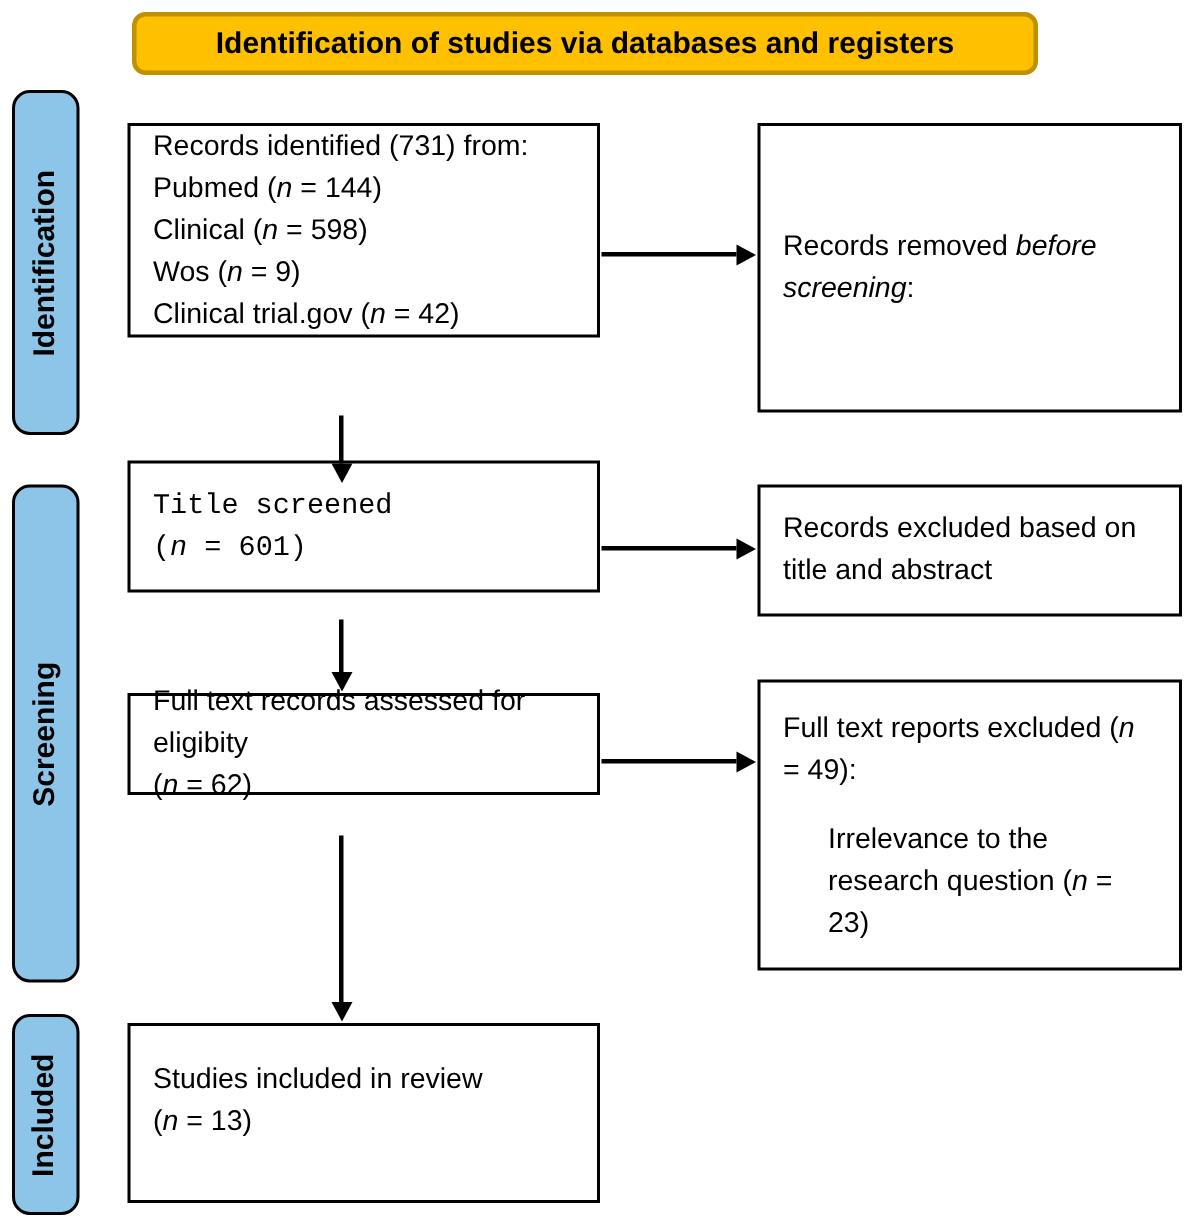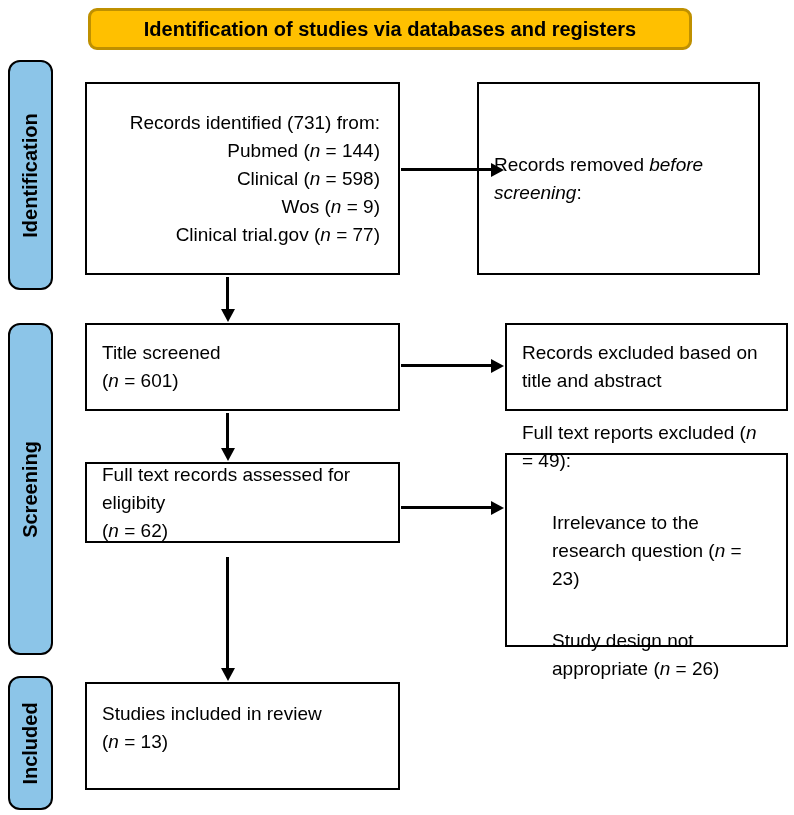--- a/index.html
+++ b/index.html
@@ -45,29 +45,29 @@
 
   
   .box {
     position: absolute;
     background: #ffffff;
     border: 2.5px solid #000;
     display: flex; flex-direction: column; justify-content: center;
     font-size: 19px; line-height: 28px;
     padding: 8px 18px 8px 15px;
   }
-  .box-a { left: 85px;  top: 82px;  width: 315px; height: 193px; text-align: right; }
-  .box-b { left: 477px; top: 82px;  width: 283px; height: 193px; }
-  .box-c { left: 85px;  top: 323px; width: 315px; height: 88px; }
+  .box-a { left: 85px;  top: 82px;  width: 315px; height: 143px; }
+  .box-b { left: 505px; top: 82px;  width: 283px; height: 193px; }
+  .box-c { left: 85px;  top: 307px; width: 315px; height: 88px; font-family: Liberation Mono, monospace; }
   .box-d { left: 505px; top: 323px; width: 283px; height: 88px; }
-  .box-e { left: 85px;  top: 462px; width: 315px; height: 81px; }
+  .box-e { left: 85px;  top: 462px; width: 315px; height: 68px; }
   .box-f { left: 505px; top: 453px; width: 283px; height: 194px; padding-top: 10px; gap: 18px; }
-  .box-g { left: 85px;  top: 682px; width: 315px; height: 108px; padding-bottom: 24px; }
+  .box-g { left: 85px;  top: 682px; width: 315px; height: 120px; padding-bottom: 24px; }
   .tline { }
-  .tline.indent { padding-left: 30px; margin-top: 16px; }
+  .tline.indent { padding-left: 30px; }
   .tline .it { font-style: italic; }
 
   
   .arrow-v {
     position: absolute; width: 15px;
     display: flex; flex-direction: column; align-items: center;
   }
   .arrow-v .shaft { width: 2.5px; flex: 1; background: #000; }
   .arrow-v .head {
     width: 0; height: 0;
@@ -110,40 +110,39 @@
   </div>
   <div class="stage stage-included">
     <span class="stage-text">Included</span>
   </div>
 
   <div class="box box-a">
       <div class="tline"><span>Records identified (731) from:</span></div>
       <div class="tline"><span>Pubmed (</span><span class="it">n</span><span> = 144)</span></div>
       <div class="tline"><span>Clinical (</span><span class="it">n</span><span> = 598)</span></div>
       <div class="tline"><span>Wos (</span><span class="it">n</span><span> = 9)</span></div>
-      <div class="tline"><span>Clinical trial.gov (</span><span class="it">n</span><span> = 77)</span></div>
+      <div class="tline"><span>Clinical trial.gov (</span><span class="it">n</span><span> = 42)</span></div>
     </div>
   <div class="box box-b">
       <div class="tline"><span>Records removed </span><span class="it">before screening</span><span>:</span></div>
     </div>
   <div class="box box-c">
       <div class="tline"><span>Title screened</span></div>
       <div class="tline"><span>(</span><span class="it">n</span><span> = 601)</span></div>
     </div>
   <div class="box box-d">
       <div class="tline"><span>Records excluded based on title and abstract</span></div>
     </div>
   <div class="box box-e">
       <div class="tline"><span>Full text records assessed for eligibity</span></div>
       <div class="tline"><span>(</span><span class="it">n</span><span> = 62)</span></div>
     </div>
   <div class="box box-f">
       <div class="tline"><span>Full text reports excluded (</span><span class="it">n</span><span> = 49):</span></div>
       <div class="tline indent"><span>Irrelevance to the research question (</span><span class="it">n</span><span> = 23)</span></div>
-      <div class="tline indent"><span>Study design not appropriate (</span><span class="it">n</span><span> = 26)</span></div>
     </div>
   <div class="box box-g">
       <div class="tline"><span>Studies included in review</span></div>
       <div class="tline"><span>(</span><span class="it">n</span><span> = 13)</span></div>
     </div>
 
   <div class="arrow-v arrow-v1">
     <div class="shaft"></div>
     <div class="head"></div>
   </div>

